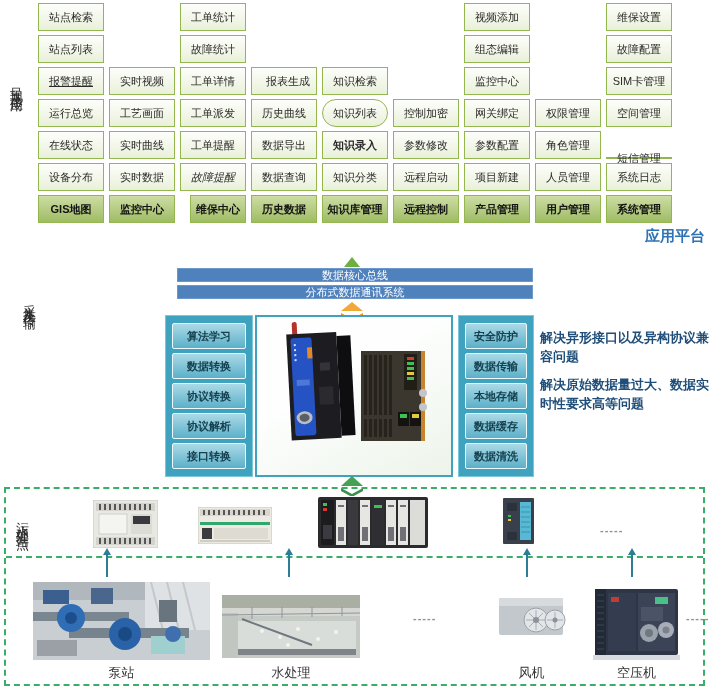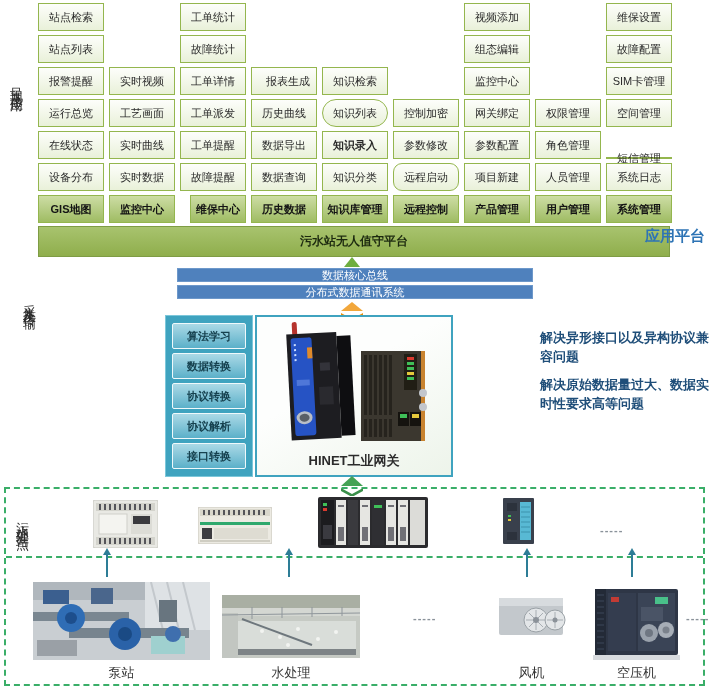--- a/index.html
+++ b/index.html
@@ -73,21 +73,21 @@
 
   <div id="app-grid">
       <div class="cell" style="grid-area: 1 / 1; text-align: right;">站点检索</div>
       <div class="cell" style="grid-area: 1 / 3;">工单统计</div>
       <div class="cell" style="grid-area: 1 / 7;">视频添加</div>
       <div class="cell" style="grid-area: 1 / 9;">维保设置</div>
       <div class="cell" style="grid-area: 2 / 1;">站点列表</div>
       <div class="cell" style="grid-area: 2 / 3; font-family: Liberation Mono, monospace;">故障统计</div>
       <div class="cell" style="grid-area: 2 / 7;">组态编辑</div>
       <div class="cell" style="grid-area: 2 / 9;">故障配置</div>
-      <div class="cell" style="grid-area: 3 / 1;">报警提醒</div>
+      <div class="cell" style="grid-area: 3 / 1; text-decoration: underline;">报警提醒</div>
       <div class="cell" style="grid-area: 3 / 2;">实时视频</div>
       <div class="cell" style="grid-area: 3 / 3;">工单详情</div>
       <div class="cell" style="grid-area: 3 / 4; padding-left: 8px;">报表生成</div>
       <div class="cell" style="grid-area: 3 / 5;">知识检索</div>
       <div class="cell" style="grid-area: 3 / 7;">监控中心</div>
       <div class="cell" style="grid-area: 3 / 9;">SIM卡管理</div>
       <div class="cell" style="grid-area: 4 / 1;">运行总览</div>
       <div class="cell" style="grid-area: 4 / 2;">工艺画面</div>
       <div class="cell" style="grid-area: 4 / 3;">工单派发</div>
       <div class="cell" style="grid-area: 4 / 4;">历史曲线</div>
@@ -100,61 +100,65 @@
       <div class="cell" style="grid-area: 5 / 2;">实时曲线</div>
       <div class="cell" style="grid-area: 5 / 3;">工单提醒</div>
       <div class="cell" style="grid-area: 5 / 4;">数据导出</div>
       <div class="cell" style="grid-area: 5 / 5; font-weight: bold;">知识录入</div>
       <div class="cell" style="grid-area: 5 / 6;">参数修改</div>
       <div class="cell" style="grid-area: 5 / 7;">参数配置</div>
       <div class="cell" style="grid-area: 5 / 8;">角色管理</div>
       <div class="cell" style="grid-area: 5 / 9; margin-top: 26px;">短信管理</div>
       <div class="cell" style="grid-area: 6 / 1;">设备分布</div>
       <div class="cell" style="grid-area: 6 / 2;">实时数据</div>
-      <div class="cell" style="grid-area: 6 / 3;">故障提醒</div>
+      <div class="cell" style="grid-area: 6 / 3; font-style: italic;">故障提醒</div>
       <div class="cell" style="grid-area: 6 / 4;">数据查询</div>
       <div class="cell" style="grid-area: 6 / 5;">知识分类</div>
-      <div class="cell" style="grid-area: 6 / 6; border-radius: 9px;">远程启动</div>
+      <div class="cell" style="grid-area: 6 / 6;">远程启动</div>
       <div class="cell" style="grid-area: 6 / 7;">项目新建</div>
       <div class="cell" style="grid-area: 6 / 8;">人员管理</div>
       <div class="cell" style="grid-area: 6 / 9;">系统日志</div>
       <div class="cell head" style="grid-area: 7 / 1;">GIS地图</div>
       <div class="cell head" style="grid-area: 7 / 2;">监控中心</div>
       <div class="cell head" style="grid-area: 7 / 3; margin-left: 10px;">维保中心</div>
       <div class="cell head" style="grid-area: 7 / 4;">历史数据</div>
       <div class="cell head" style="grid-area: 7 / 5;">知识库管理</div>
       <div class="cell head" style="grid-area: 7 / 6;">远程控制</div>
       <div class="cell head" style="grid-area: 7 / 7;">产品管理</div>
       <div class="cell head" style="grid-area: 7 / 8;">用户管理</div>
       <div class="cell head" style="grid-area: 7 / 9;">系统管理</div>
     </div>
 
-  <div id="banner">
-    <span>污水站无人值守平台</span>
-  </div>
   <div id="app-platform-label">应用平台</div>
 
   <div class="tri-green"></div>
 
   <div class="busbar" style="top:268px">数据核心总线</div>
   <div class="busbar" style="top:285px">分布式数据通讯系统</div>
 
   <div class="chev" style="left:341px;top:302px">
     <svg width="22" height="18" viewBox="0 0 22 18">
       <polygon points="11,0 22,9 0,9" fill="#f2a73b"></polygon>
       <polygon points="0,11 11,17 22,11 22,14 11,20 0,14" fill="#e8920c"></polygon>
     </svg>
   </div>
 
   <div id="gw-left" class="fn-col">
       <div class="fn-btn">算法学习</div>
       <div class="fn-btn">数据转换</div>
       <div class="fn-btn">协议转换</div>
       <div class="fn-btn">协议解析</div>
       <div class="fn-btn">接口转换</div>
+    </div>
+  <div id="gw-right" class="fn-col">
+      <div class="fn-btn">安全防护</div>
+      <div class="fn-btn">数据传输</div>
+      <div class="fn-btn">本地存储</div>
+      <div class="fn-btn">数据缓存</div>
+      <div class="fn-btn">数据清洗</div>
     </div>
 
   <div id="gw-box">
     <svg width="194" height="135" viewBox="0 0 194 135">
 
       <g transform="rotate(-3 60 70)">
         <rect x="38" y="4" width="5" height="14" rx="2" fill="#b5332d"></rect>
         <rect x="32" y="16" width="50" height="106" fill="#1d1d21"></rect>
         <rect x="82" y="20" width="14" height="100" fill="#0e0e11"></rect>
         <rect x="36" y="20" width="21" height="98" rx="3" fill="#2653c4"></rect>
@@ -192,21 +196,20 @@
       <rect x="150" y="55" width="7" height="3" fill="#e5c93c"></rect>
       <rect x="150" y="60" width="7" height="3" fill="#3fbf58"></rect>
       <rect x="164" y="34" width="4" height="90" fill="#c8832f"></rect>
       <circle cx="166" cy="76" r="4" fill="#c2c6cc"></circle>
       <circle cx="166" cy="90" r="4" fill="#c2c6cc"></circle>
       <rect x="141" y="95" width="11" height="14" fill="#15130f"></rect>
       <rect x="143" y="97" width="7" height="4" fill="#3fbf58"></rect>
       <rect x="153" y="95" width="11" height="14" fill="#15130f"></rect>
       <rect x="155" y="97" width="7" height="4" fill="#e5c93c"></rect>
     </svg>
-    <div id="gw-caption">HINET工业网关</div>
   </div>
 
   <div class="solution" style="top:329px">解决异形接口以及异构协议兼容问题</div>
   <div class="solution" style="top:376px">解决原始数据量过大、数据实时性要求高等问题</div>
 
   <div class="chev" style="left:341px;top:476px;z-index:5">
     <svg width="22" height="20" viewBox="0 0 22 20">
       <polygon points="11,0 22,10 0,10" fill="#45a255"></polygon>
       <polygon points="0,12 11,18 22,12 22,15 11,21 0,15" fill="#3a8f4a"></polygon>
     </svg>

